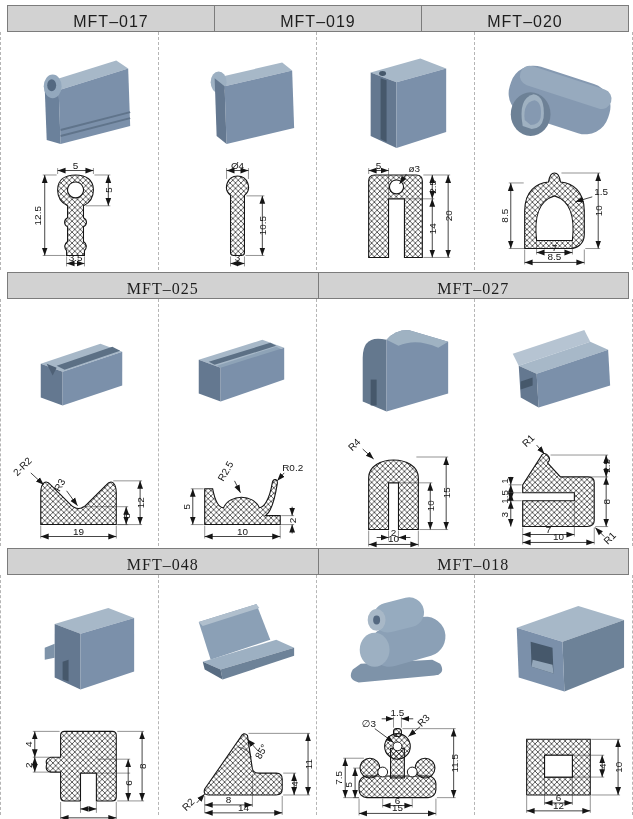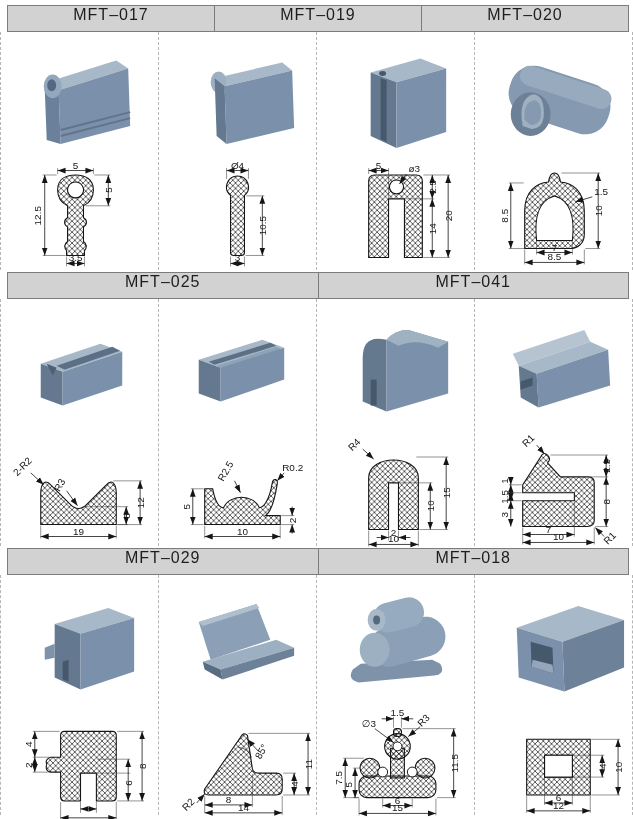--- a/index.html
+++ b/index.html
@@ -1,23 +1,23 @@
 <!DOCTYPE html>
 <html><head>
 <meta charset="utf-8">
 <style>
   html,body{margin:0;padding:0;background:#fff;}
   .page{width:633px;height:819px;padding-top:5px;box-sizing:border-box;
         font-family:"Liberation Sans",sans-serif;background:#fff;overflow:hidden;}
   .header-row{display:flex;height:27px;background:#d2d2d2;border:1px solid #7c7c7c;
               margin:0 4px 0 7px;box-sizing:border-box;}
-  .header-cell{flex:1;display:flex;align-items:flex-start;justify-content:center;
+  .header-cell{flex:1;display:flex;align-items:flex-end;justify-content:center;
                border-right:1px solid #7c7c7c;font-size:16px;color:#1d1d1d;letter-spacing:1px;}
   .header-cell:last-child{border-right:none;}
-  .hdr2{margin-top:2px;}
+  .hdr2{margin-top:2px;font-family:Liberation Serif, serif;}
   .cells-row{display:flex;border-left:1px dashed #b5b5b5;}
   .row1{height:238px;}.row2{height:247px;}.row3{height:240px;}
   .cell{flex:1;min-width:0;border-right:1px dashed #b5b5b5;display:flex;flex-direction:column;}
   .p3d{height:54%;display:flex;align-items:center;justify-content:center;}
   .pdraw{height:46%;}
   .p3d svg,.pdraw svg{width:100%;height:100%;overflow:visible;}
   .dim{font:10px "Liberation Sans",sans-serif;fill:#151515;}
   .outl{stroke:#151515;stroke-width:1.1;fill-rule:evenodd;}
   .ext{stroke:#3a3a3a;stroke-width:0.55;fill:none;}
   .dl{stroke:#151515;stroke-width:0.8;fill:none;}
@@ -180,21 +180,21 @@
         </svg>
       </div>
     </div>
   </div>
 
   <div class="header-row hdr2">
     <div class="header-cell">
         <span>MFT–025</span>
       </div>
     <div class="header-cell">
-        <span>MFT–041</span>
+        <span>MFT–027</span>
       </div>
   </div>
 
   <div class="cells-row row2">
 
     <div class="cell">
       <div class="p3d">
         <svg viewBox="0 0 158 128">
           <path d="M40 62 L100 42 L122 50 L62 70 Z" fill="#a7b8c8"></path>
           <path d="M56 64 L112 45 L120 49 L64 68 Z" fill="#5c7085"></path>
@@ -343,21 +343,21 @@
           <text class="dim" x="74" y="100" text-anchor="middle">7</text>
           <text class="dim" x="84" y="108" text-anchor="middle">10</text>
           <text class="dim" transform="rotate(-45 138 108)" x="138" y="108" text-anchor="middle">R1</text>
         </svg>
       </div>
     </div>
   </div>
 
   <div class="header-row hdr2">
     <div class="header-cell">
-        <span>MFT–029</span>
+        <span>MFT–048</span>
       </div>
     <div class="header-cell">
         <span>MFT–018</span>
       </div>
   </div>
 
   <div class="cells-row row3">
 
     <div class="cell">
       <div class="p3d">

